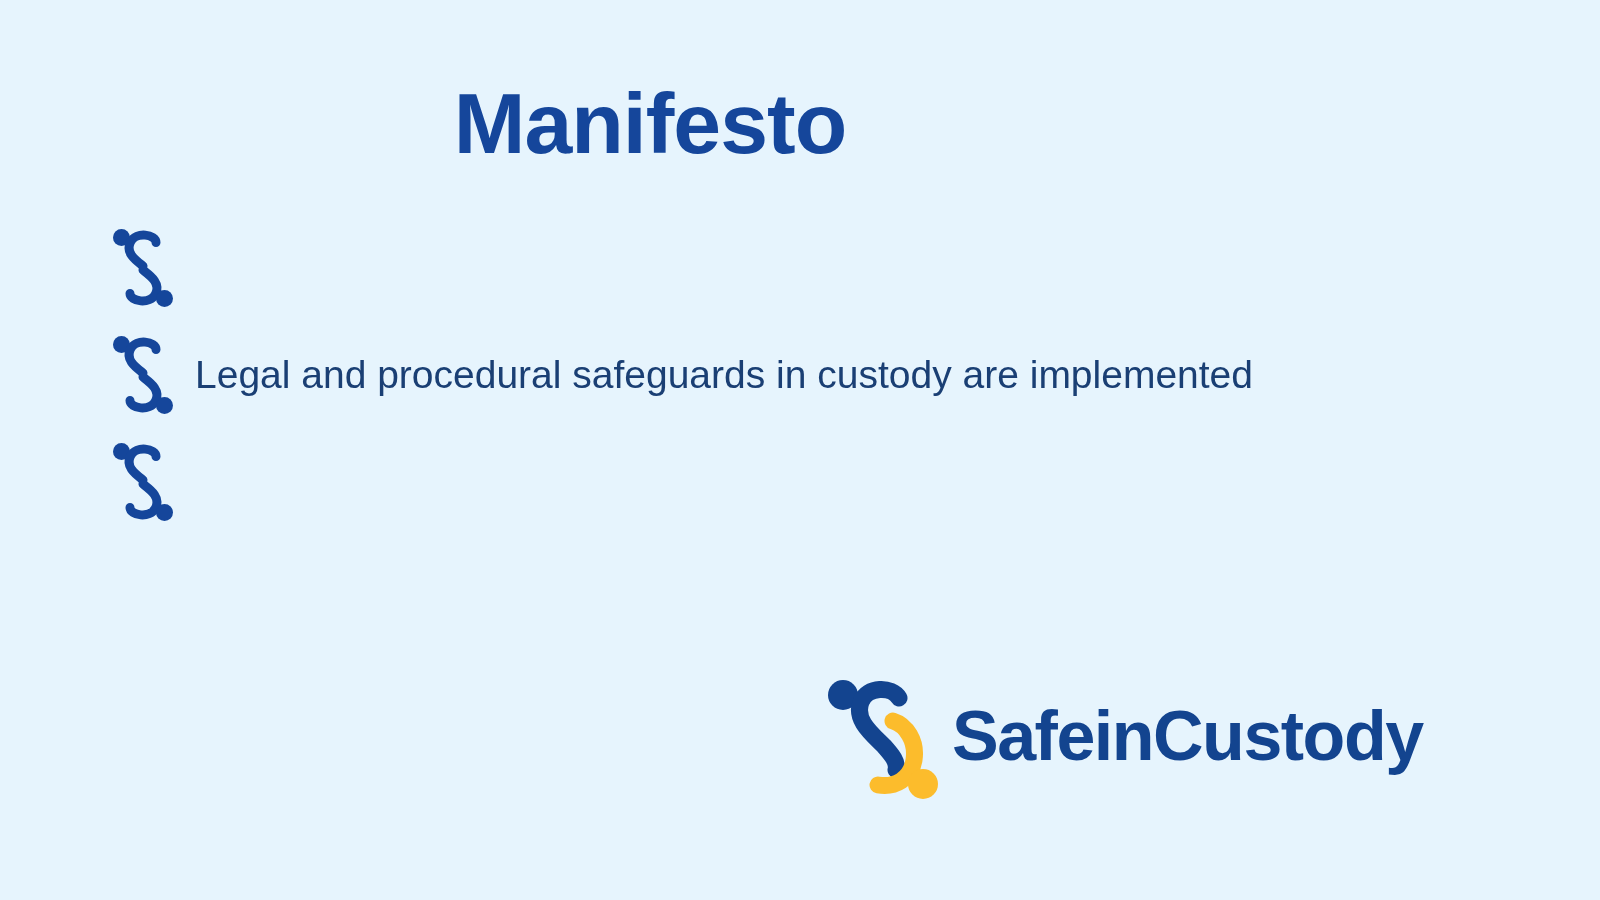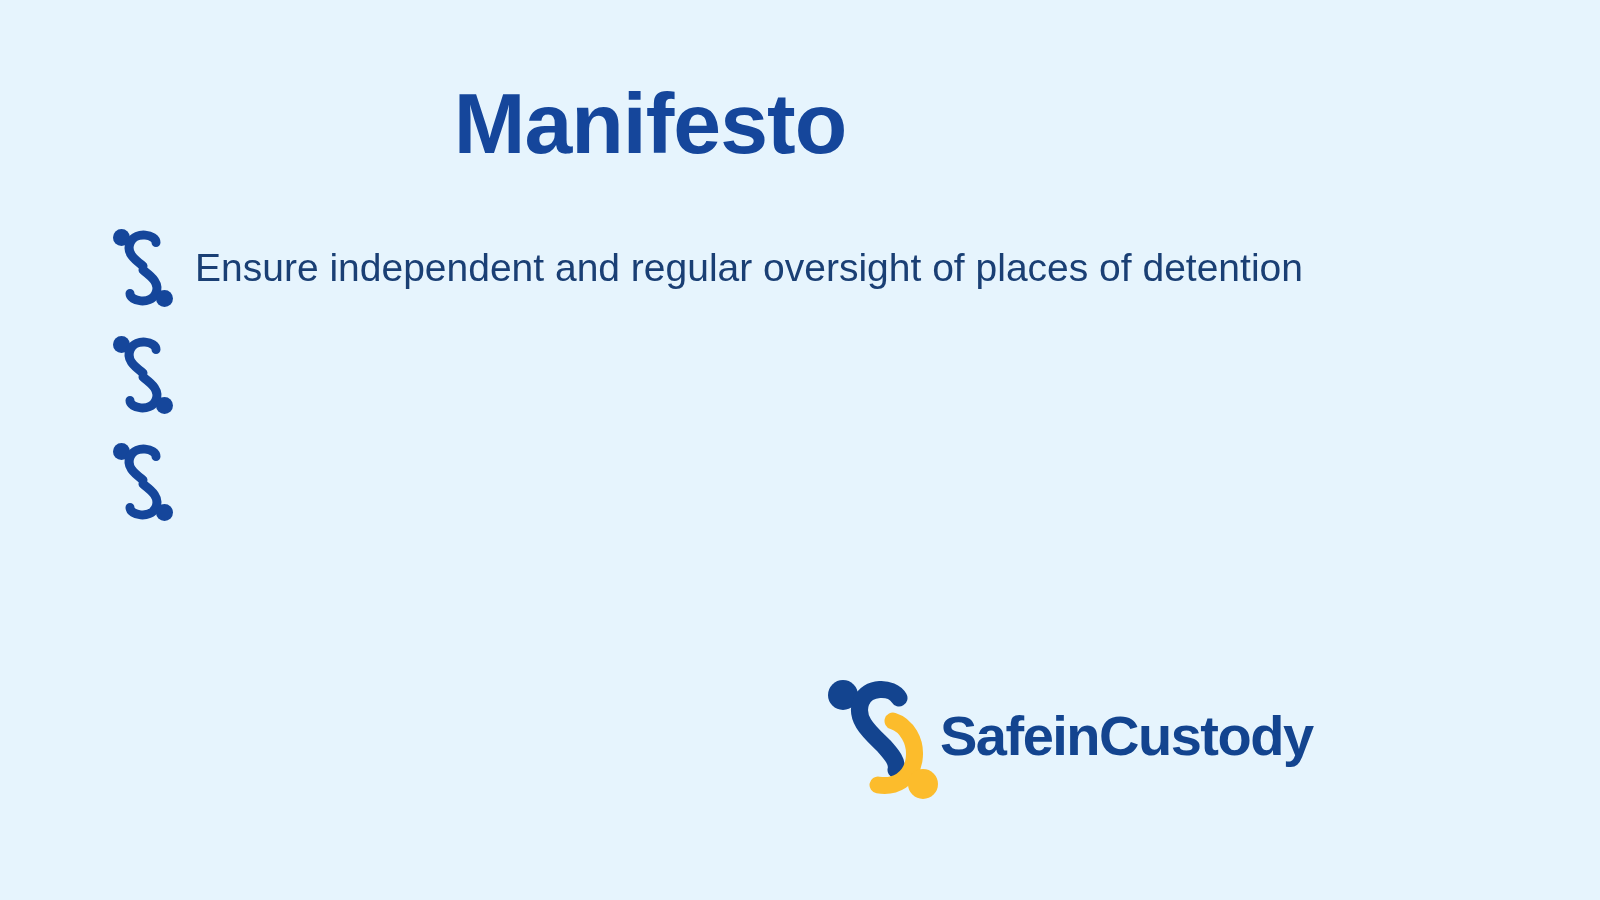--- a/index.html
+++ b/index.html
@@ -80,61 +80,61 @@
     align-items: center;
   }
 
   .logo-mark {
     width: 118px;
     height: 136px;
     display: block;
   }
 
   .logo-text {
-    margin-left: 0;
-    font-size: 56px;
+    margin-left: 12px;
+    font-size: 70px;
     font-weight: bold;
     color: #13448f;
     letter-spacing: -1.5px;
     line-height: 1;
     font-family: "Liberation Sans", sans-serif;
   }
 </style>
 </head>
 <body>
 
 <div class="slide">
 
   <div class="title">Manifesto</div>
 
   <div class="manifesto-list">
 
-    <div class="manifesto-item">
-      <span class="bullet-icon">
-        <svg viewBox="0 0 62 80" width="62" height="80" xmlns="http://www.w3.org/2000/svg">
-          <circle cx="9.5" cy="9.5" r="8.5" fill="#15469b"></circle>
-          <path d="M44 14.5 C44 6.5 24 3 18.5 14 C13 25 24 32.5 31 38" stroke="#15469b" stroke-width="9" stroke-linecap="round" fill="none"></path>
-          <path d="M18 65.5 C18 73.5 38 77 43.5 66 C49 55 38 47.5 31 42" stroke="#15469b" stroke-width="9" stroke-linecap="round" fill="none"></path>
-          <circle cx="52.5" cy="70.5" r="8.5" fill="#15469b"></circle>
-        </svg>
-      </span>
-      <span class="item-text">Ensure independent and regular oversight of places of detention</span>
-    </div>
 
     <div class="manifesto-item">
       <span class="bullet-icon">
         <svg viewBox="0 0 62 80" width="62" height="80" xmlns="http://www.w3.org/2000/svg">
           <circle cx="9.5" cy="9.5" r="8.5" fill="#15469b"></circle>
           <path d="M44 14.5 C44 6.5 24 3 18.5 14 C13 25 24 32.5 31 38" stroke="#15469b" stroke-width="9" stroke-linecap="round" fill="none"></path>
           <path d="M18 65.5 C18 73.5 38 77 43.5 66 C49 55 38 47.5 31 42" stroke="#15469b" stroke-width="9" stroke-linecap="round" fill="none"></path>
           <circle cx="52.5" cy="70.5" r="8.5" fill="#15469b"></circle>
         </svg>
       </span>
     </div>
 
+    <div class="manifesto-item">
+      <span class="bullet-icon">
+        <svg viewBox="0 0 62 80" width="62" height="80" xmlns="http://www.w3.org/2000/svg">
+          <circle cx="9.5" cy="9.5" r="8.5" fill="#15469b"></circle>
+          <path d="M44 14.5 C44 6.5 24 3 18.5 14 C13 25 24 32.5 31 38" stroke="#15469b" stroke-width="9" stroke-linecap="round" fill="none"></path>
+          <path d="M18 65.5 C18 73.5 38 77 43.5 66 C49 55 38 47.5 31 42" stroke="#15469b" stroke-width="9" stroke-linecap="round" fill="none"></path>
+          <circle cx="52.5" cy="70.5" r="8.5" fill="#15469b"></circle>
+        </svg>
+      </span>
+      <span class="item-text">Legal and procedural safeguards in custody are implemented</span>
+    </div>
 
     <div class="manifesto-item">
       <span class="bullet-icon">
         <svg viewBox="0 0 62 80" width="62" height="80" xmlns="http://www.w3.org/2000/svg">
           <circle cx="9.5" cy="9.5" r="8.5" fill="#15469b"></circle>
           <path d="M44 14.5 C44 6.5 24 3 18.5 14 C13 25 24 32.5 31 38" stroke="#15469b" stroke-width="9" stroke-linecap="round" fill="none"></path>
           <path d="M18 65.5 C18 73.5 38 77 43.5 66 C49 55 38 47.5 31 42" stroke="#15469b" stroke-width="9" stroke-linecap="round" fill="none"></path>
           <circle cx="52.5" cy="70.5" r="8.5" fill="#15469b"></circle>
         </svg>
       </span>

